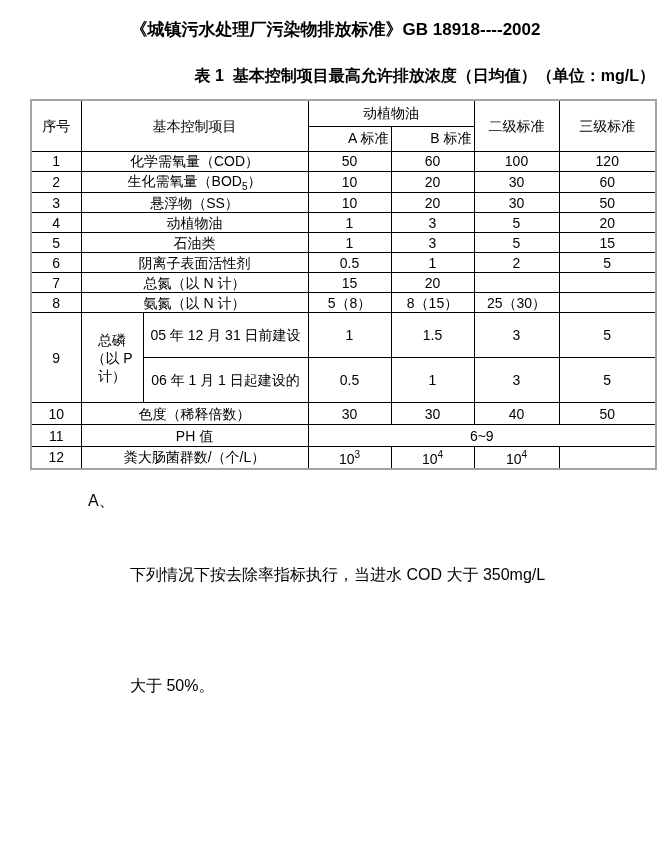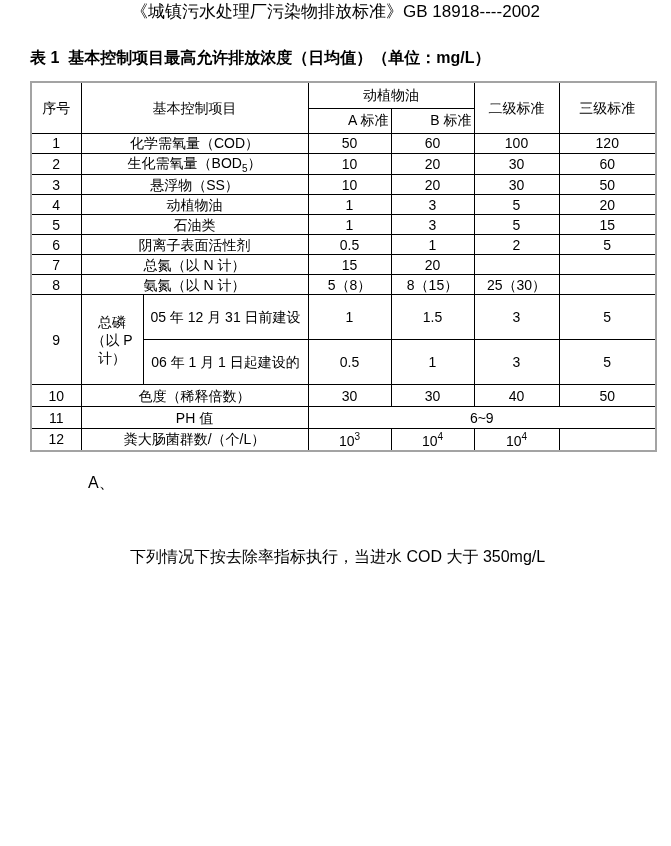--- a/index.html
+++ b/index.html
@@ -5,31 +5,31 @@
   * { box-sizing: border-box; }
   html, body {
     margin: 0; padding: 0;
     background: #ffffff;
     color: #000000;
     font-family: "Liberation Sans", "DejaVu Sans", sans-serif;
   }
   body { width: 671px; height: 846px; overflow: hidden; }
 
   .doc-title {
-    padding-top: 0;
+    padding-top: 18px;
     text-align: center;
     font-size: 17px;
-    font-weight: normal;
+    font-weight: bold;
     white-space: pre-wrap;
   }
 
   .caption1 {
     width: 625px;
     margin: 25px 0 12px 30px;
-    text-align: left;
+    text-align: right;
     font-size: 16px;
     font-weight: bold;
     white-space: pre-wrap;
   }
 
   table.t1 {
     border-collapse: collapse;
     table-layout: fixed;
     width: 625px;
     margin-left: 30px;
@@ -197,16 +197,17 @@
       <td></td>
     </tr>
   </tbody>
 </table>
 
 <div class="notes">
   <div class="note">
     <div class="note-label">A、</div>
     <div class="note-lines">
       <div>下列情况下按去除率指标执行，当进水 COD 大于 350mg/L</div>
+      <div>大于 50%。</div>
     </div>
   </div>
 
 </div>
 
 </body></html>

